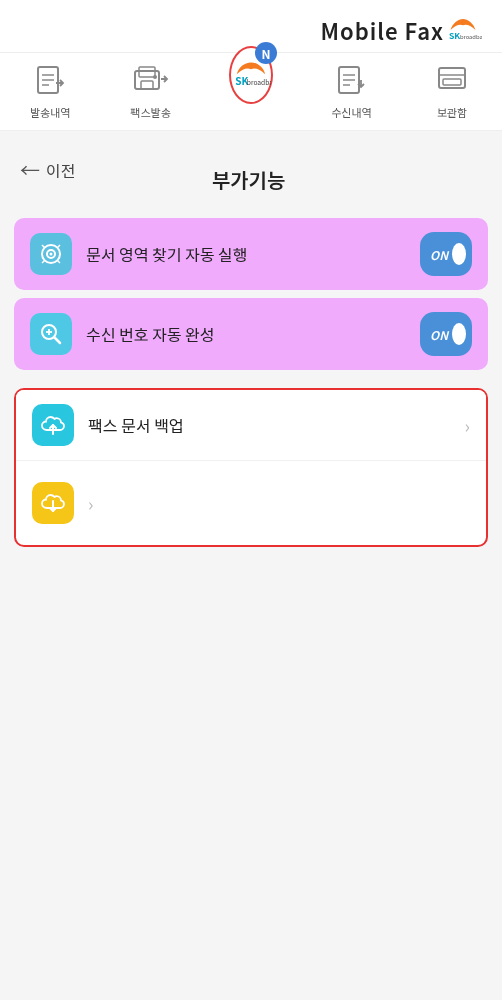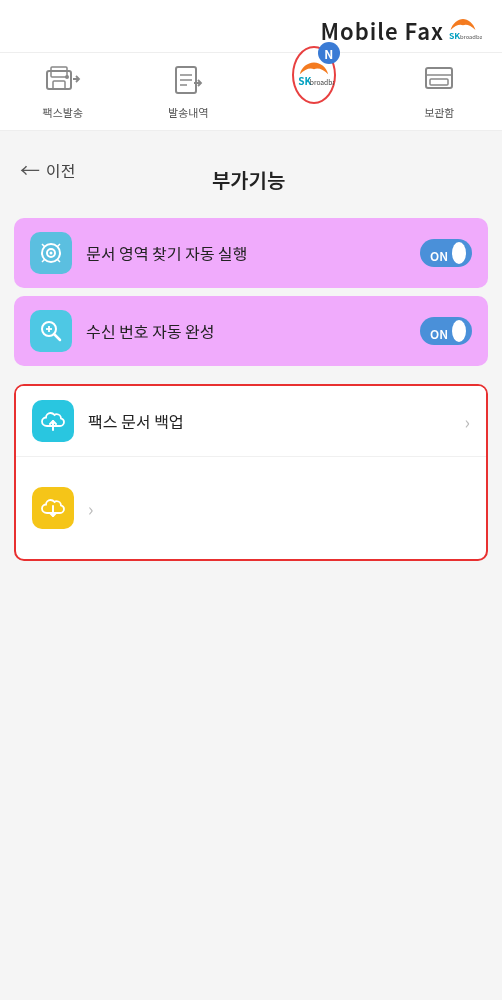--- a/index.html
+++ b/index.html
@@ -151,27 +151,28 @@
     .setting-icon.blue-light { background: #5bbfe0; }
     .setting-icon.cyan { background: #4ec8e4; }
     .setting-label {
       flex: 1;
       font-size: 16px;
       color: #222;
       font-weight: 400;
     }
     .toggle-switch {
       width: 52px;
-      height: 28px;
+      height: 44px;
       border-radius: 14px;
       display: flex;
-      align-items: flex-end;
+      align-items: center;
       padding: 3px;
       cursor: pointer;
       flex-shrink: 0;
+      font-style: italic;
     }
     .toggle-switch.on {
       background: #4a90d9;
       justify-content: flex-end;
     }
     .toggle-knob {
       width: 22px;
       height: 22px;
       border-radius: 50%;
       background: #fff;
@@ -197,21 +198,21 @@
     
     .highlighted-section {
       border: 2.5px solid #e83030;
       border-radius: 10px;
       margin: 0 14px 8px 14px;
       overflow: hidden;
       background: #fff;
     }
     .highlighted-section .setting-item {
       border-radius: 0;
-      margin-bottom: 16px;
+      margin-bottom: 7px;
     }
     .highlighted-section .setting-item:first-child {
       border-bottom: 1px solid #f0f0f0;
     }
     .highlighted-section .setting-item {
       background: #fff;
     }
 
     
     svg { display: block; }
@@ -228,61 +229,73 @@
       <rect x="2" y="2" width="44" height="32" rx="4" fill="none"></rect>
 
       <path d="M24 4 C18 4 10 10 8 18 C14 12 20 10 24 12 C28 10 34 12 40 18 C38 10 30 4 24 4Z" fill="#f47b20"></path>
       <text x="6" y="30" font-size="11" font-weight="bold" fill="#00a0c0">SK</text>
       <text x="20" y="30" font-size="7.5" fill="#555">broadband</text>
     </svg>
   </div>
 </div>
 
 <div class="nav-tabs">
-
-  <div class="nav-tab">
-    <div class="nav-tab-icon">
-      <svg width="36" height="30" viewBox="0 0 36 30">
-        <rect x="2" y="6" width="24" height="18" rx="2" fill="none" stroke="#888" stroke-width="2"></rect>
-        <rect x="6" y="2" width="16" height="10" rx="1" fill="none" stroke="#888" stroke-width="1.5"></rect>
-        <rect x="8" y="16" width="12" height="8" rx="1" fill="none" stroke="#888" stroke-width="1.5"></rect>
-        <circle cx="22" cy="12" r="2" fill="#888"></circle>
-
-        <path d="M28 14 L34 14 M31 11 L34 14 L31 17" stroke="#888" stroke-width="1.8" fill="none"></path>
-      </svg>
-    </div>
-    <span class="nav-tab-label">팩스발송</span>
-  </div>
 
   <div class="nav-tab">
     <div class="nav-tab-icon">
       <svg width="32" height="30" viewBox="0 0 32 30">
         <rect x="4" y="2" width="20" height="26" rx="2" fill="none" stroke="#888" stroke-width="2"></rect>
         <line x1="8" y1="10" x2="20" y2="10" stroke="#888" stroke-width="1.5"></line>
         <line x1="8" y1="15" x2="20" y2="15" stroke="#888" stroke-width="1.5"></line>
         <line x1="8" y1="20" x2="15" y2="20" stroke="#888" stroke-width="1.5"></line>
         <path d="M22 18 L29 18 M26 15 L29 18 L26 21" stroke="#888" stroke-width="1.8" fill="none"></path>
       </svg>
     </div>
     <span class="nav-tab-label">발송내역</span>
+  </div>
+
+  <div class="nav-tab">
+    <div class="nav-tab-icon">
+      <svg width="36" height="30" viewBox="0 0 36 30">
+        <rect x="2" y="6" width="24" height="18" rx="2" fill="none" stroke="#888" stroke-width="2"></rect>
+        <rect x="6" y="2" width="16" height="10" rx="1" fill="none" stroke="#888" stroke-width="1.5"></rect>
+        <rect x="8" y="16" width="12" height="8" rx="1" fill="none" stroke="#888" stroke-width="1.5"></rect>
+        <circle cx="22" cy="12" r="2" fill="#888"></circle>
+
+        <path d="M28 14 L34 14 M31 11 L34 14 L31 17" stroke="#888" stroke-width="1.8" fill="none"></path>
+      </svg>
+    </div>
+    <span class="nav-tab-label">팩스발송</span>
   </div>
 
   <div class="nav-tab active">
     <div class="nav-tab-icon">
       <div class="nav-tab-icon-circle">
         <svg width="40" height="30" viewBox="0 0 48 36">
           <path d="M24 3 C16 3 9 9 7 17 C13 11 19 9 24 11 C29 9 35 11 41 17 C39 9 32 3 24 3Z" fill="#f47b20"></path>
           <text x="5" y="30" font-size="12" font-weight="bold" fill="#00a0c0">SK</text>
           <text x="19" y="30" font-size="8" fill="#444">broadband</text>
         </svg>
         <div class="notification-badge">N</div>
       </div>
     </div>
   </div>
 
+  <div class="nav-tab">
+    <div class="nav-tab-icon">
+      <svg width="32" height="30" viewBox="0 0 32 30">
+        <rect x="4" y="2" width="20" height="26" rx="2" fill="none" stroke="#888" stroke-width="2"></rect>
+        <line x1="8" y1="10" x2="20" y2="10" stroke="#888" stroke-width="1.5"></line>
+        <line x1="8" y1="15" x2="20" y2="15" stroke="#888" stroke-width="1.5"></line>
+        <line x1="8" y1="20" x2="15" y2="20" stroke="#888" stroke-width="1.5"></line>
+        <path d="M26 15 L26 22 M23 19 L26 22 L29 19" stroke="#888" stroke-width="1.8" fill="none"></path>
+      </svg>
+    </div>
+    <span class="nav-tab-label">수신내역</span>
+  </div>
 
   <div class="nav-tab">
     <div class="nav-tab-icon">
       <svg width="32" height="30" viewBox="0 0 32 30">
         <rect x="3" y="3" width="26" height="20" rx="2" fill="none" stroke="#888" stroke-width="2"></rect>
         <line x1="3" y1="10" x2="29" y2="10" stroke="#888" stroke-width="1.5"></line>
         <rect x="7" y="14" width="18" height="6" rx="1" fill="none" stroke="#888" stroke-width="1.5"></rect>
       </svg>
     </div>
     <span class="nav-tab-label">보관함</span>

